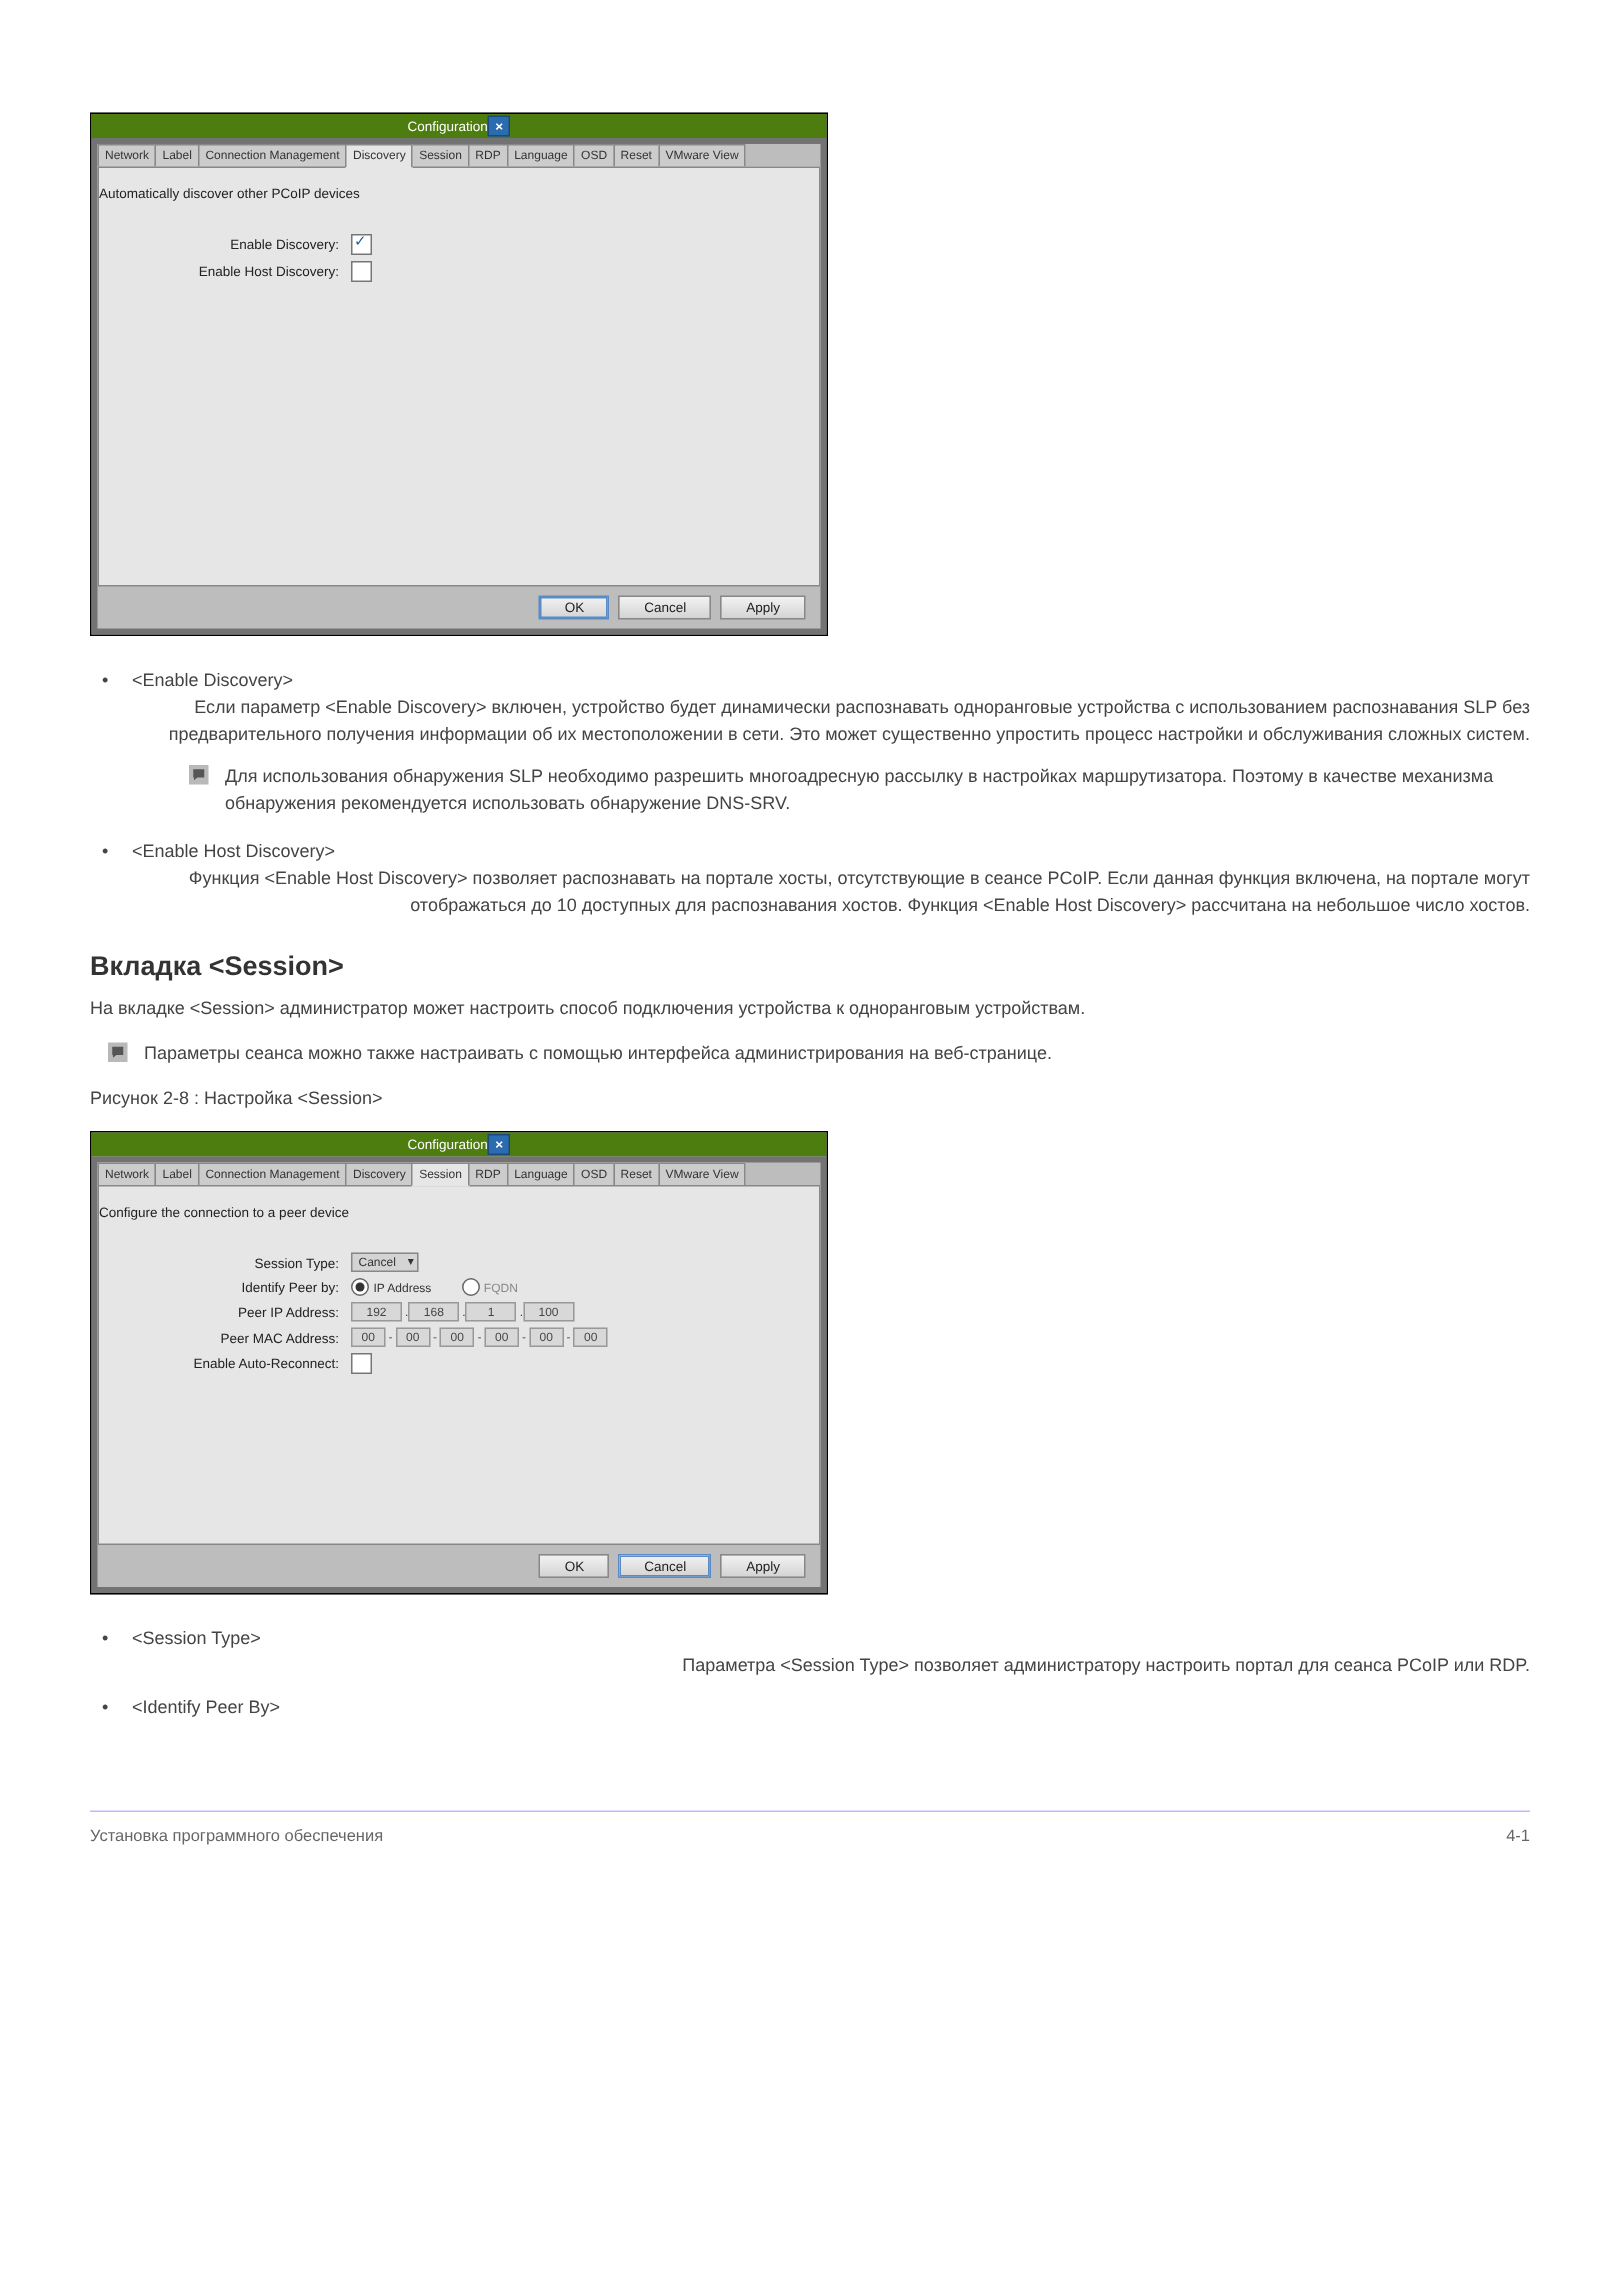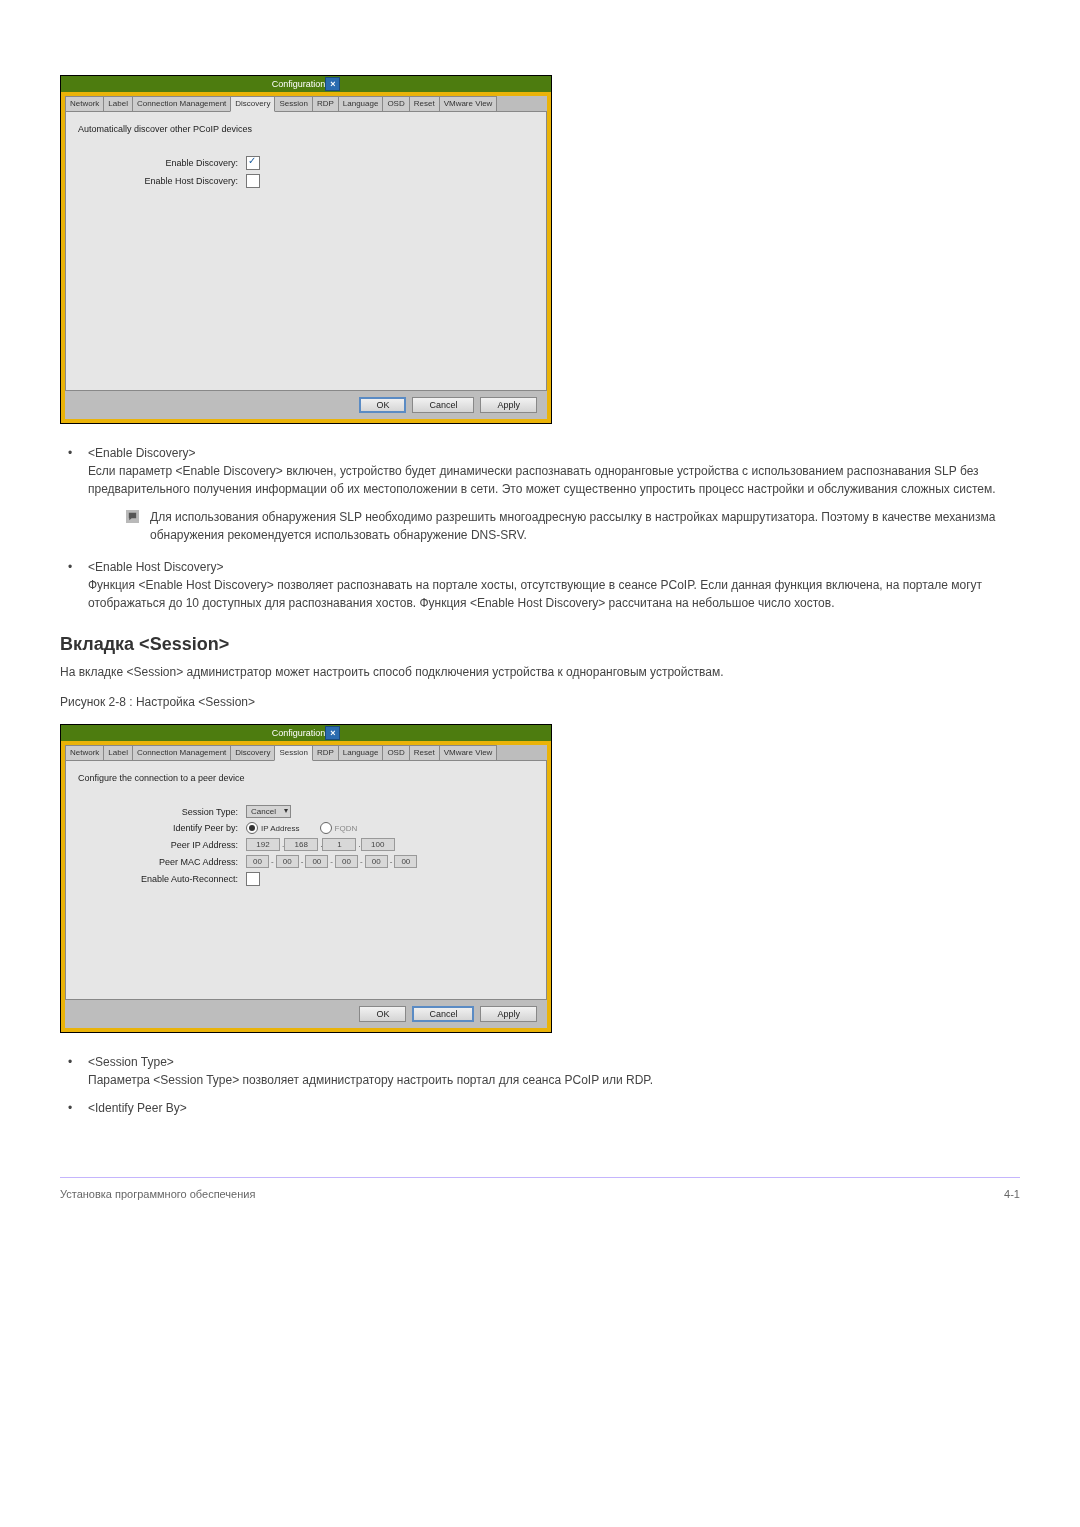--- a/index.html
+++ b/index.html
@@ -33,21 +33,21 @@
     height: 12px;
     background: #2b6cb0;
     color: #fff;
     font-size: 9px;
     text-align: center;
     line-height: 12px;
     font-weight: bold;
     border: 1px solid #1a4a7a;
   }
   .dlg-body {
-    background: #eab308;
+    background: #737373;
     padding: 4px;
   }
   .tabstrip {
     display: flex;
     background: #bdbdbd;
     font-size: 8px;
   }
   .tabstrip .tab {
     padding: 2px 4px;
     border: 1px solid #888;
@@ -59,21 +59,21 @@
   .tabstrip .tab.active {
     background: #e6e6e6;
     border-bottom: 1px solid #e6e6e6;
     position: relative;
     z-index: 2;
   }
   .tabpane {
     border: 1px solid #888;
     background: #e6e6e6;
     min-height: 260px;
-    padding: 12px 12px 6px 12px;
+    padding: 12px 12px 6px 0;
     margin-top: -1px;
     position: relative;
   }
   .tabpane .desc {
     font-size: 9px;
     color: #222;
     margin-bottom: 22px;
   }
   .frow {
     display: flex;
@@ -206,20 +206,21 @@
     left: 8px;
     top: 0;
     color: #444;
   }
   .doc li.bullet .term {
     color: #444;
   }
   .doc li.bullet .desc {
     display: block;
     color: #444;
+    text-align: right;
   }
   .note {
     position: relative;
     margin: 10px 0 14px 38px;
     padding-left: 24px;
     font-size: 12px;
     line-height: 1.5;
     color: #444;
   }
   .note2 {
@@ -327,20 +328,28 @@
         </div>
       </li>
       <li class="bullet">
         <span class="term">&lt;Enable Host Discovery&gt;</span>
         <span class="desc">Функция &lt;Enable Host Discovery&gt; позволяет распознавать на портале хосты, отсутствующие в сеансе PCoIP. Если данная функция включена, на портале могут отображаться до 10 доступных для распознавания хостов. Функция &lt;Enable Host Discovery&gt; рассчитана на небольшое число хостов.</span>
       </li>
     </ul>
 
     <h3 class="section">Вкладка &lt;Session&gt;</h3>
     <p class="plain">На вкладке &lt;Session&gt; администратор может настроить способ подключения устройства к одноранговым устройствам.</p>
+    <div class="note2">
+      <span class="note-icon">
+        <svg viewBox="0 0 24 24" fill="#555">
+            <path d="M4 4h16v12H10l-5 4v-4H4z"></path>
+          </svg>
+      </span>
+      <span>Параметры сеанса можно также настраивать с помощью интерфейса администрирования на веб-странице.</span>
+    </div>
     <p class="caption">Рисунок  2-8 : Настройка &lt;Session&gt;</p>
   </div>
 
   <div class="dlg">
     <div class="dlg-titlebar">
       <span>Configuration</span>
       <span class="dlg-close">×</span>
     </div>
     <div class="dlg-body">
       <div class="tabstrip">

